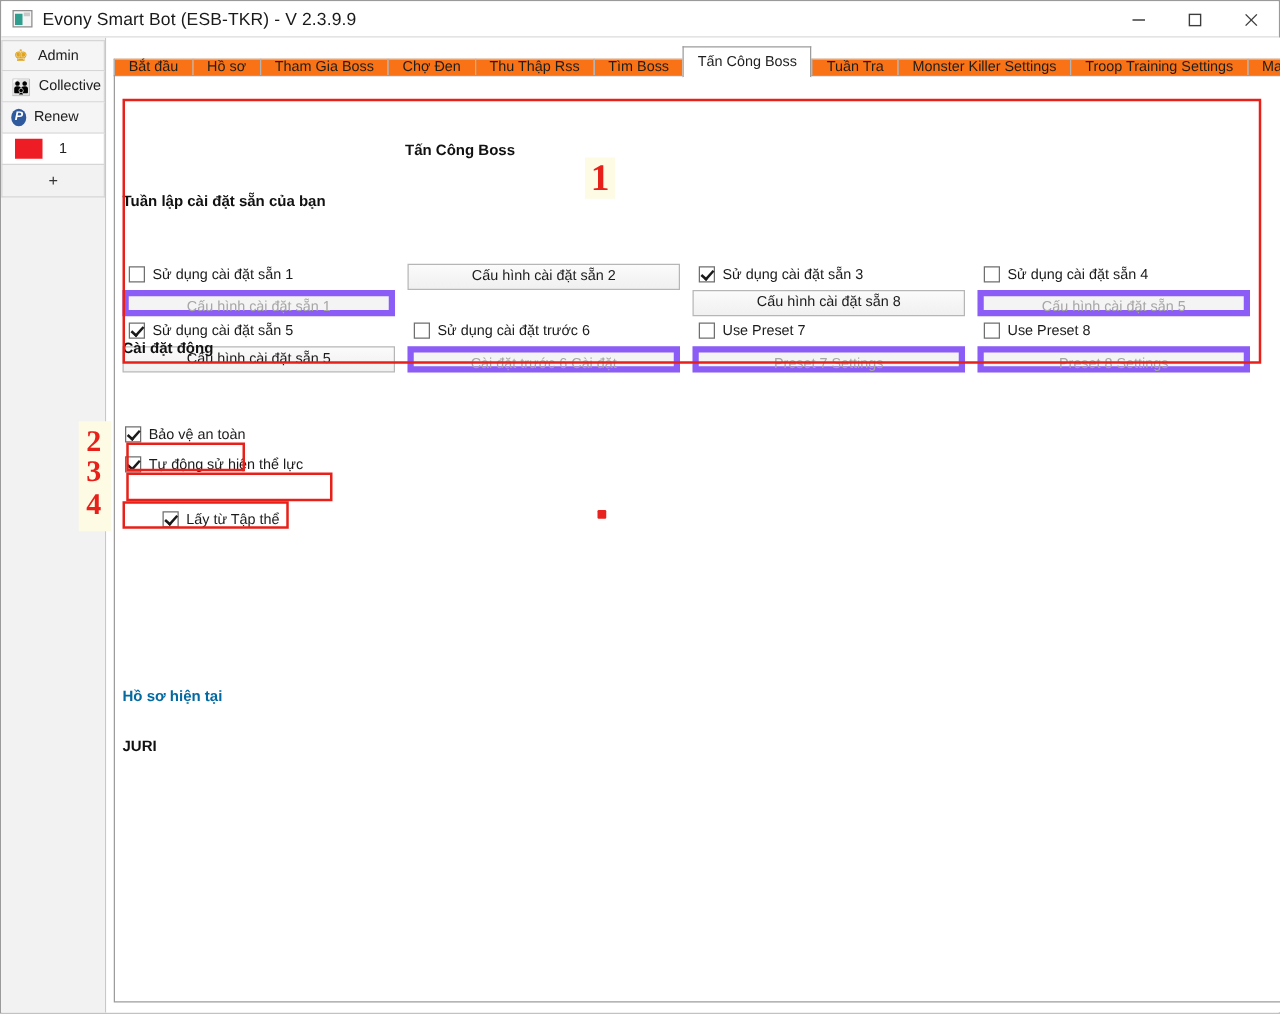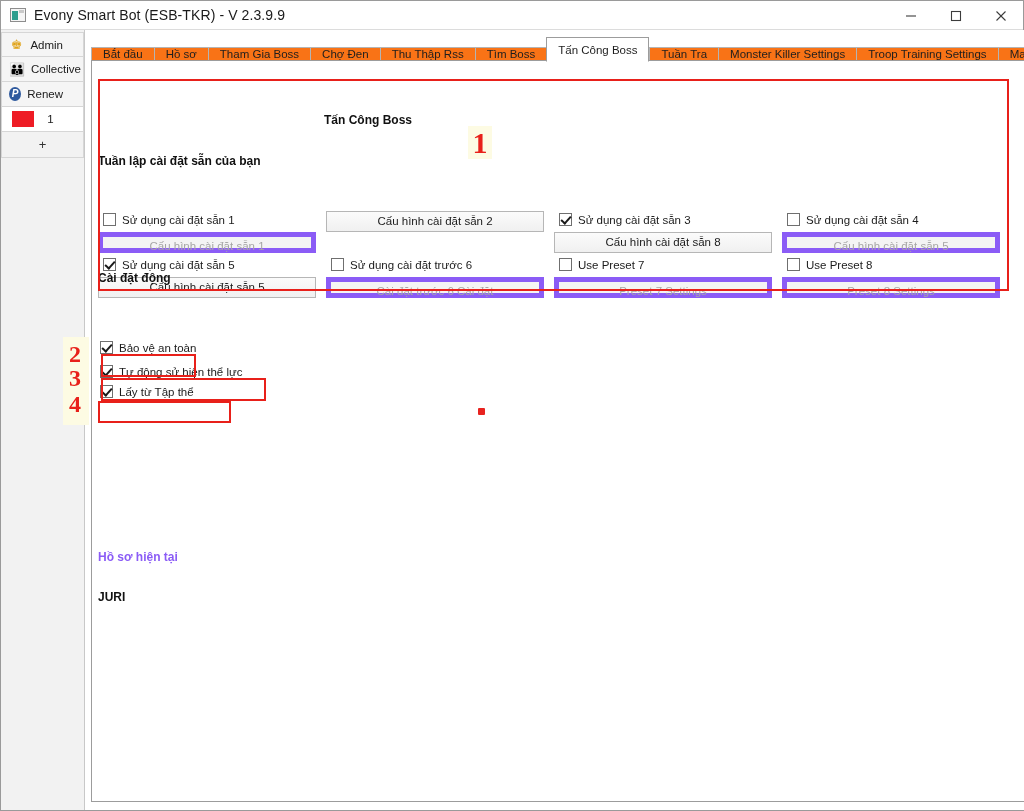--- a/index.html
+++ b/index.html
@@ -194,21 +194,21 @@
     border: 5px solid #8b5cf6;
     color: #a6a6a6;
   }
   
   .extra-chk {
     position: absolute; display: flex; align-items: flex-end;
     height: 17px;
   }
   .cur-profile-head {
     position: absolute; left: 6px; top: 489px;
-    font-size: 12px; font-weight: bold; color: #8b5cf6;
+    font-size: 12px; font-weight: bold; color: #0369a1;
   }
   .cur-profile-val {
     position: absolute; left: 6px; top: 529px;
     font-size: 12px; font-weight: bold; color: #111;
   }
   .red-dot {
     position: absolute; left: 386px; top: 347px;
     width: 7px; height: 7px; background: #e8231f;
     border-radius: 1px;
   }
@@ -373,21 +373,21 @@
           <div class="section-head" style="left:6px; top:210px;">Cài đặt động</div>
 
           <div class="extra-chk" style="left:8px; top:276px;">
             <span class="chk checked"></span>
             <span class="chk-label">Bảo vệ an toàn</span>
           </div>
           <div class="extra-chk" style="left:8px; top:300px;">
             <span class="chk checked"></span>
             <span class="chk-label">Tự động sử hiện thể lực</span>
           </div>
-          <div class="extra-chk" style="left:8px; top:320px;">
+          <div class="extra-chk" style="left:8px; top:344px;padding-left:30px;">
             <span class="chk checked"></span>
             <span class="chk-label">Lấy từ Tập thể</span>
           </div>
 
           <div class="red-dot"></div>
 
           <div class="cur-profile-head">Hồ sơ hiện tại</div>
           <div class="cur-profile-val">JURI</div>
 
         </div>

